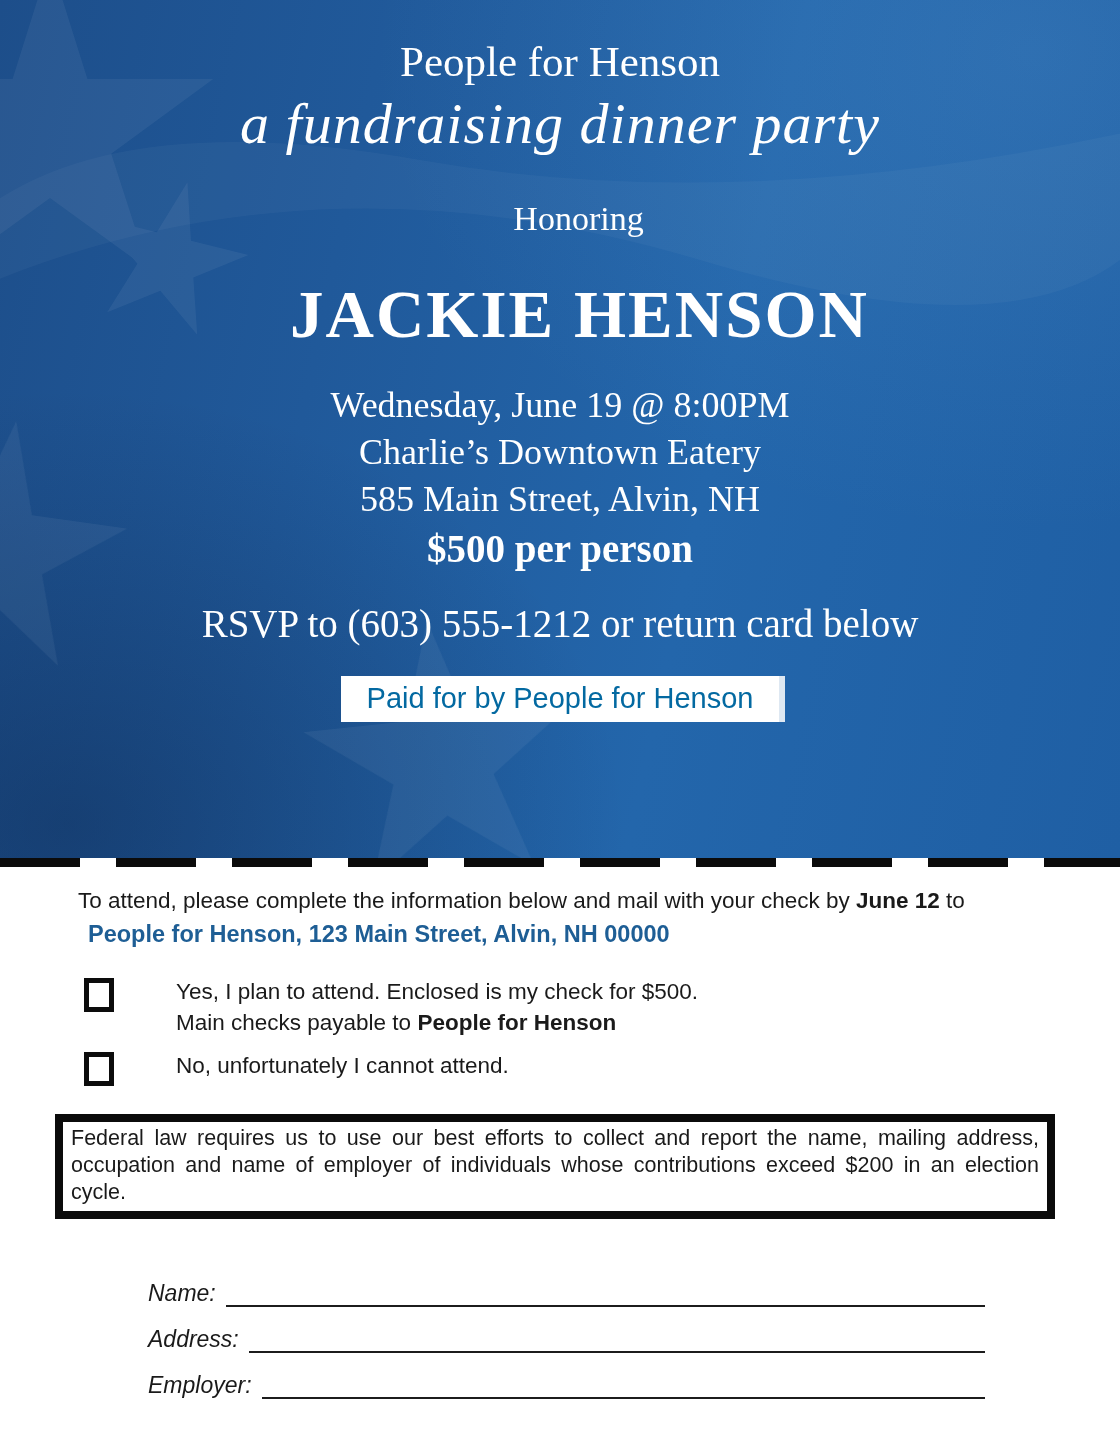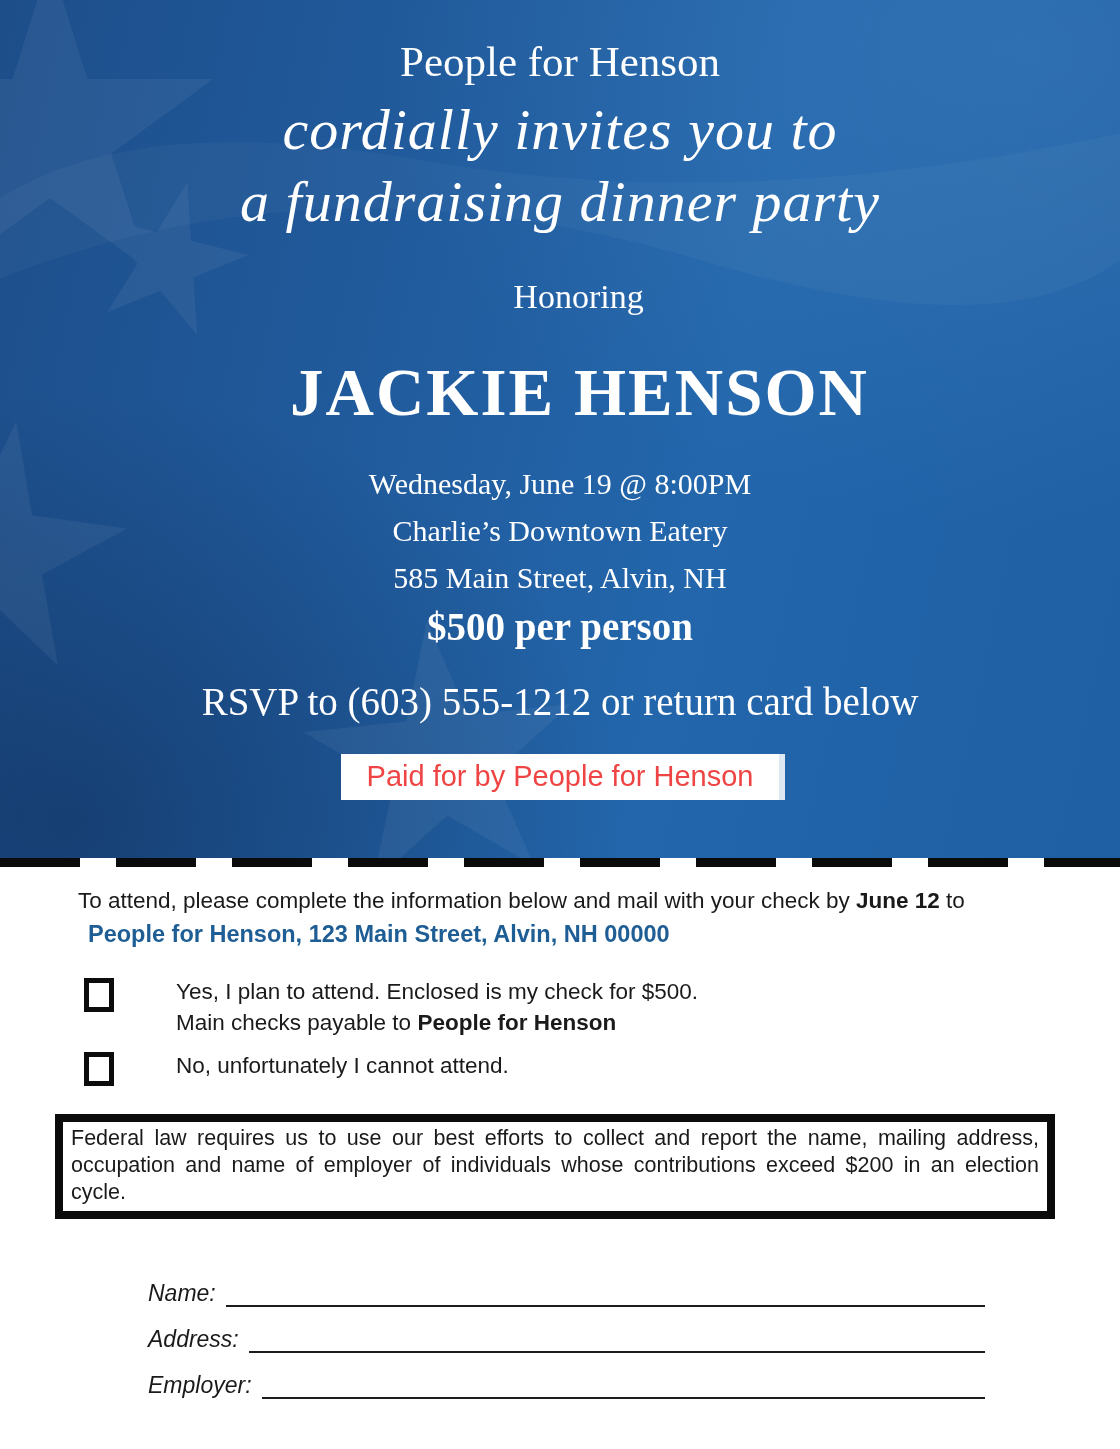--- a/index.html
+++ b/index.html
@@ -45,37 +45,37 @@
     font-family:"Liberation Serif", serif;
     font-size:34px;line-height:42px;padding-left:37px;
   }
   .honoree{
     margin:36px 0 0 3px;
     font-family:"Liberation Serif", serif;
     font-weight:700;font-size:67px;line-height:76px;letter-spacing:2px;padding-left:36px;
   }
   .detail-line{
     font-family:"Liberation Serif", serif;
-    font-size:30px;line-height:47px;
+    font-size:36px;line-height:47px;
   }
   .details{margin-top:30px;}
   .price{
     margin-top:3px;
     font-family:"Liberation Serif", serif;
     font-weight:700;font-size:39px;line-height:46px;
   }
   .rsvp{
     margin-top:28px;
     font-family:"Liberation Serif", serif;
     font-size:39px;line-height:48px;
   }
   .paid-box{
     display:inline-block;
     margin-top:28px;
-    background:#ffffff;color:#ef4444;
+    background:#ffffff;color:#0369a1;
     font-size:29px;line-height:29px;
     padding:8px 26px 9px 26px;
     box-shadow:6px 0 0 0 rgba(255,255,255,.85);
   }
 
   
   .cut-line{
     width:100%;height:9px;
     background:repeating-linear-gradient(90deg,#0b0b0b 0 80px,#ffffff 80px 116px);
   }
@@ -163,21 +163,20 @@
         <polygon points="50,0 61,35 98,35 68,57 79,91 50,70 21,91 32,57 2,35 39,35" transform="translate(300,620) scale(2.8) rotate(-6 50 45)"></polygon>
         <polygon points="50,0 61,35 98,35 68,57 79,91 50,70 21,91 32,57 2,35 39,35" transform="translate(90,180) scale(1.6) rotate(14 50 45)"></polygon>
       </g>
       <g fill="#ffffff" opacity="0.035">
         <path d="M -50 300 Q 300 140 700 260 T 1180 180 L 1180 120 Q 760 220 420 160 T -50 240 Z"></path>
       </g>
     </svg>
 
     <h1 class="org-name">People for Henson</h1>
 
-    <div class="script-line script-1">cordially invites you to</div>
     <div class="script-line">a fundraising dinner party</div>
 
     <div class="honoring">Honoring</div>
 
     <h2 class="honoree">JACKIE HENSON</h2>
 
     <div class="details">
       <div class="detail-line">Wednesday, June 19 @ 8:00PM</div>
       <div class="detail-line">Charlie’s Downtown Eatery</div>
       <div class="detail-line">585 Main Street, Alvin, NH</div>

